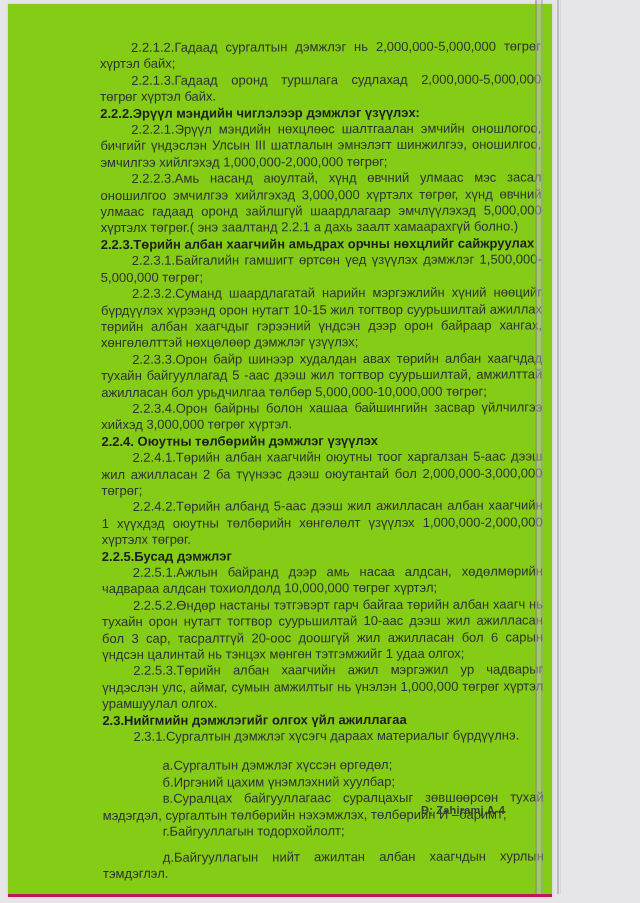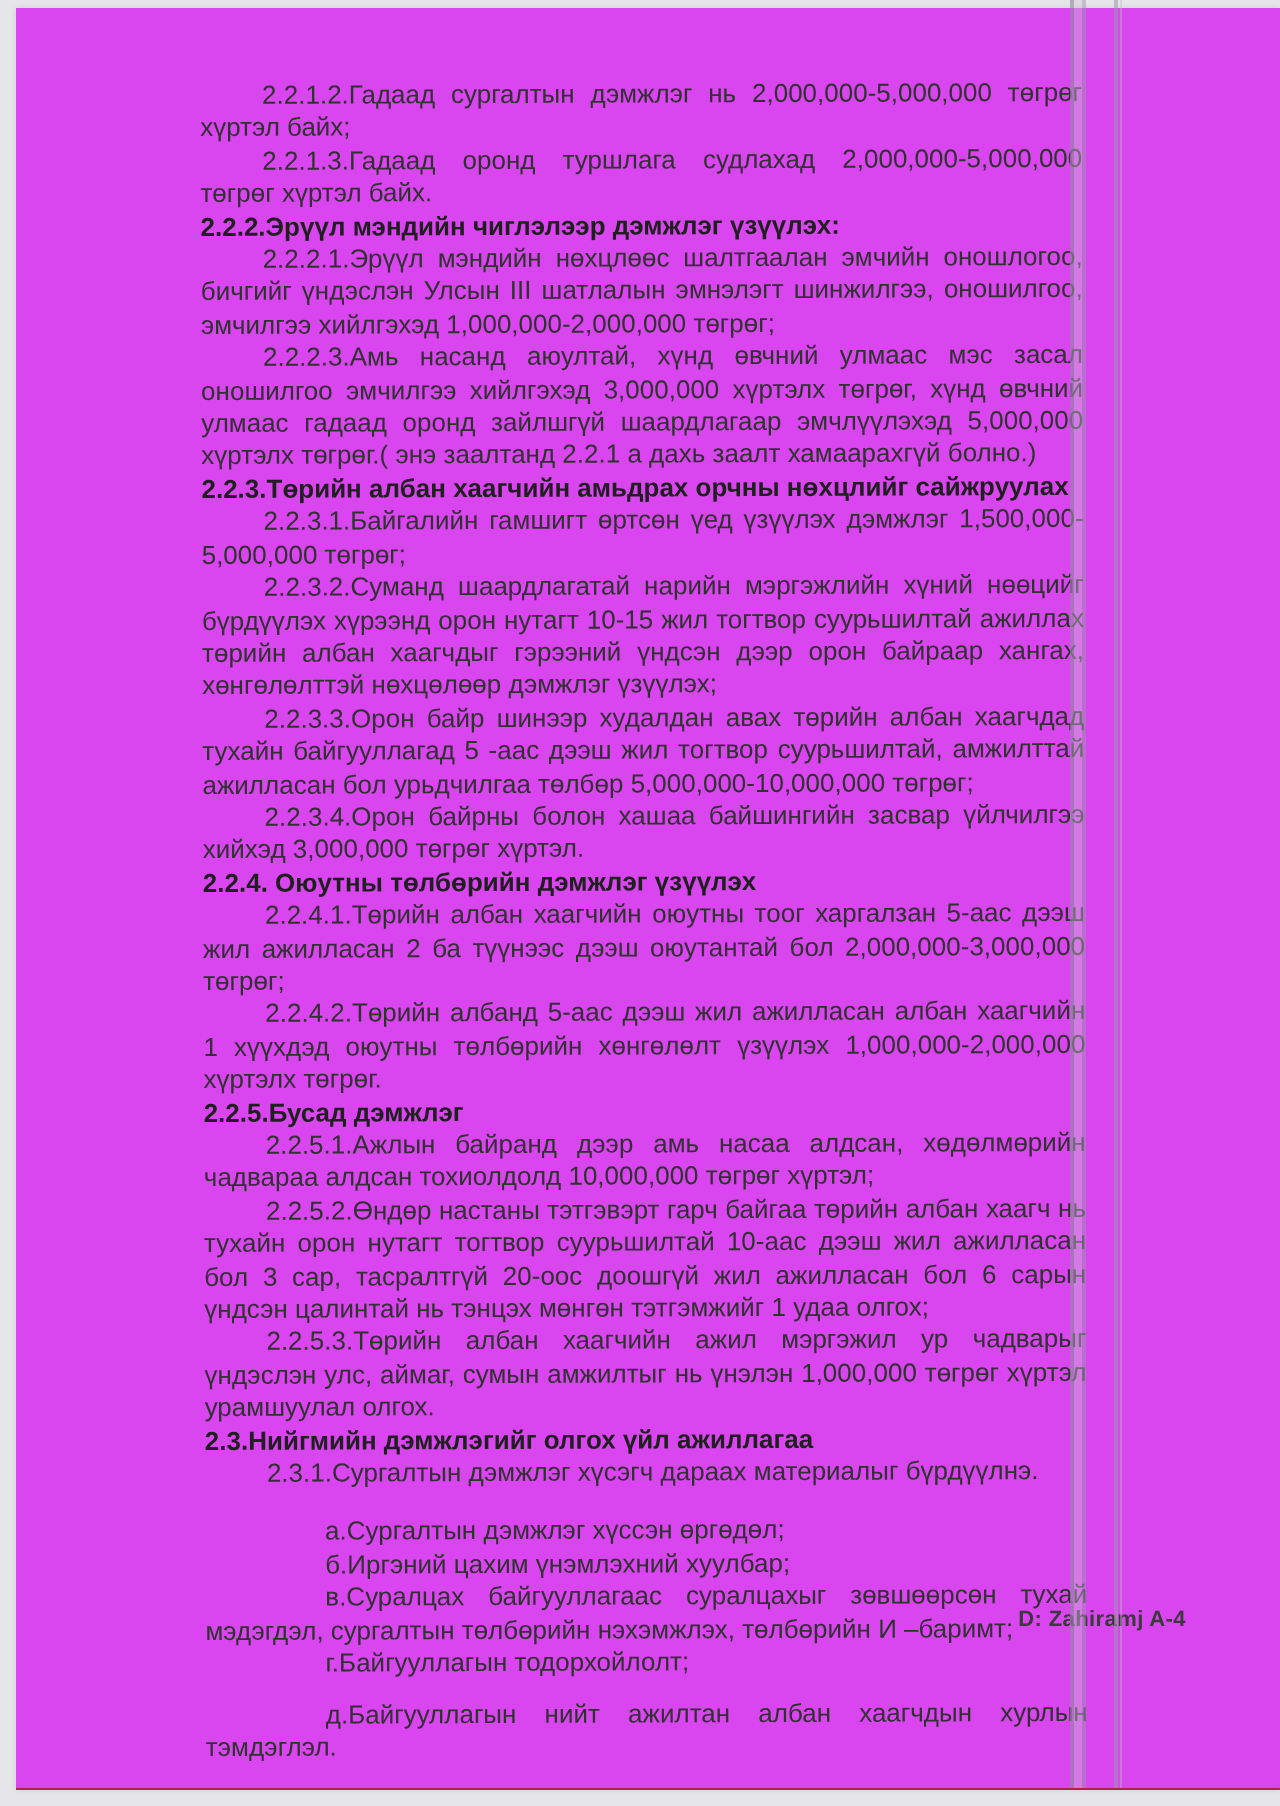--- a/index.html
+++ b/index.html
@@ -6,24 +6,24 @@
     margin: 0; padding: 0;
     width: 640px; height: 903px;
     background: #e6e6e8;
     font-family: "Liberation Sans", sans-serif;
     position: relative;
     overflow: hidden;
   }
   .page {
     position: absolute;
     left: 8px; top: 4px;
-    width: 632px; height: 890px;
-    background: #d946ef;
+    width: 544px; height: 890px;
+    background: #84cc16;
     box-shadow: 0 0 3px rgba(0,0,0,0.10);
-    border-bottom: 1px solid #be185d;
+    border-bottom: 3px solid #be185d;
   }
   .content {
     position: absolute;
     left: 92px; top: 36px;
     width: 441px;
     font-size: 13px;
     line-height: 16.4px;
     color: #313131;
     text-align: justify;
     transform: rotate(-0.2deg);

